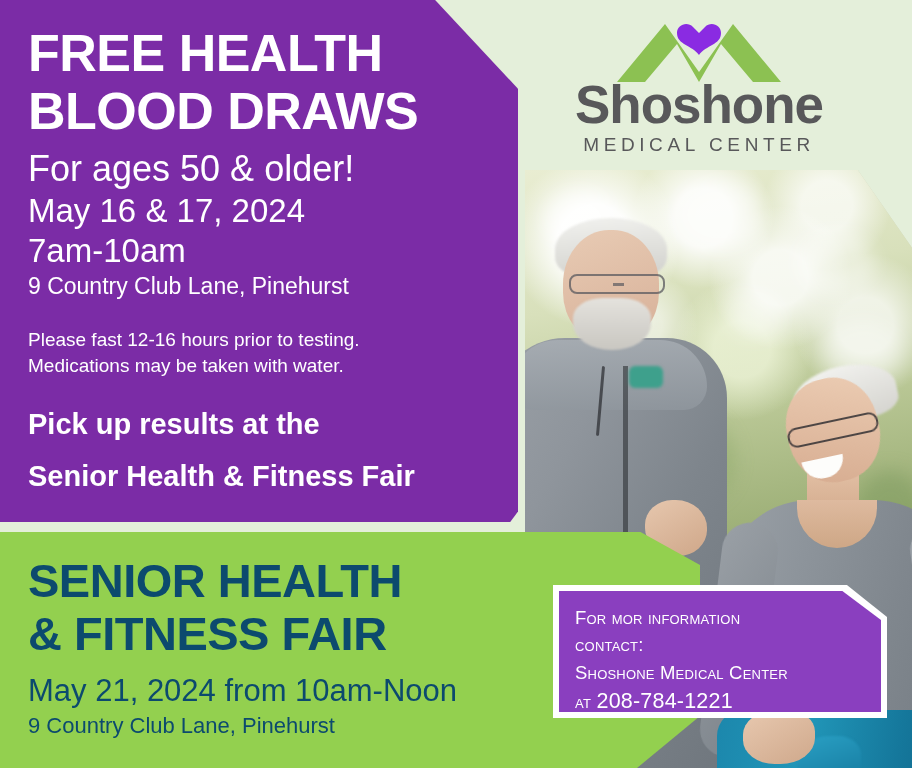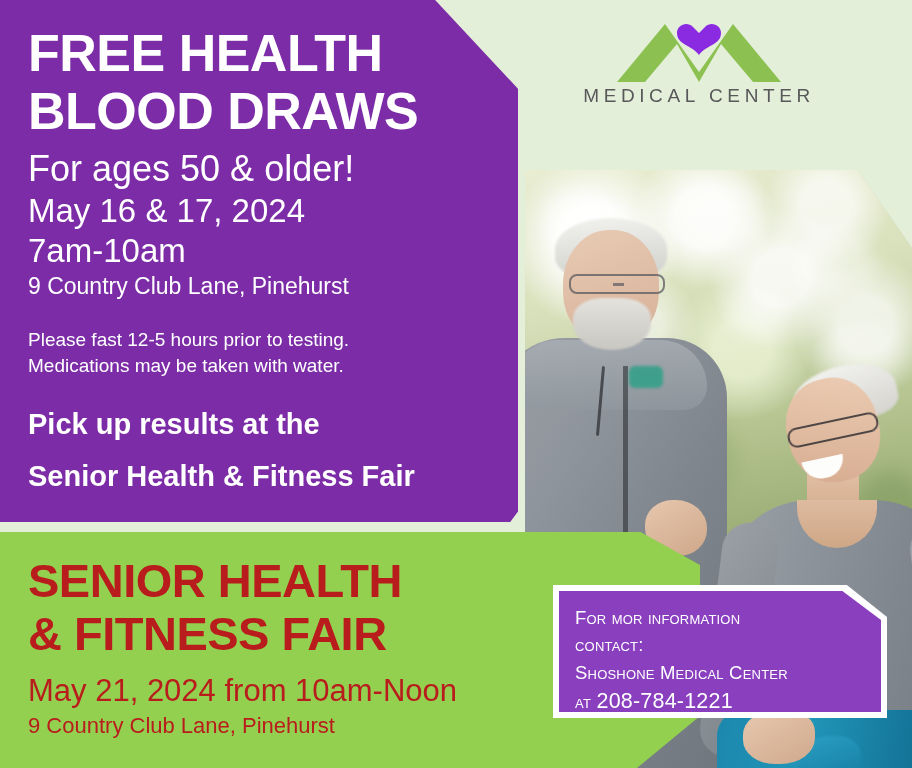--- a/index.html
+++ b/index.html
@@ -279,21 +279,21 @@
   }
 
   
   .green-panel {
     position: absolute;
     left: 0; top: 532px;
     width: 700px; height: 236px;
     background: #93d04f;
     -webkit-clip-path: polygon(0 0, 91.5% 0, 100% 14%, 100% 78%, 91% 100%, 0 100%);
     clip-path: polygon(0 0, 91.5% 0, 100% 14%, 100% 78%, 91% 100%, 0 100%);
-    color: #b91c1c;
+    color: #0c4a6e;
     padding: 22px 0 0 28px;
   }
   .g-h1 {
     font-size: 47px;
     font-weight: bold;
     line-height: 1.13;
     letter-spacing: -.5px;
   }
   .g-date {
     font-size: 31px;
@@ -380,33 +380,34 @@
 
   </div>
 
   <div class="purple-panel">
     <div class="h1-line">FREE HEALTH</div>
     <div class="h1-line">BLOOD DRAWS</div>
     <div class="sub-big">For ages 50 &amp; older!</div>
     <div class="sub-med">May 16 &amp; 17, 2024</div>
     <div class="sub-med">7am-10am</div>
     <div class="sub-small">9 Country Club Lane, Pinehurst</div>
-    <div class="fine-print">Please fast 12-5 hours prior to testing.</div>
+    <div class="fine-print">Please fast 12-16 hours prior to testing.</div>
     <div class="fine-print" style="margin-top:0">Medications may be taken with water.</div>
     <div class="pickup">Pick up results at the</div>
     <div class="pickup" style="margin-top:16px">Senior Health &amp; Fitness Fair</div>
   </div>
 
   <div class="logo">
     <div class="logo-mark">
       <svg width="172" height="62" viewBox="0 0 172 62" xmlns="http://www.w3.org/2000/svg">
         <path d="M4 62 L52 4 L86 52 L120 4 L168 62 L140 62 L108 24 L86 62 L64 24 L32 62 Z" fill="#8cc152"></path>
         <path d="M86 32 C79 22 64 22 64 10 C64 2 74 -2 80 4 L86 10 L92 4 C98 -2 108 2 108 10 C108 22 93 22 86 32 Z" fill="#8a2be2" transform="translate(0,3)"></path>
       </svg>
     </div>
+    <div class="logo-word">Shoshone</div>
     <div class="logo-sub">MEDICAL CENTER</div>
   </div>
 
   <div class="green-panel">
     <div class="g-h1">SENIOR HEALTH</div>
     <div class="g-h1">&amp; FITNESS FAIR</div>
     <div class="g-date">May 21, 2024 from 10am-Noon</div>
     <div class="g-addr">9 Country Club Lane, Pinehurst</div>
   </div>
 

